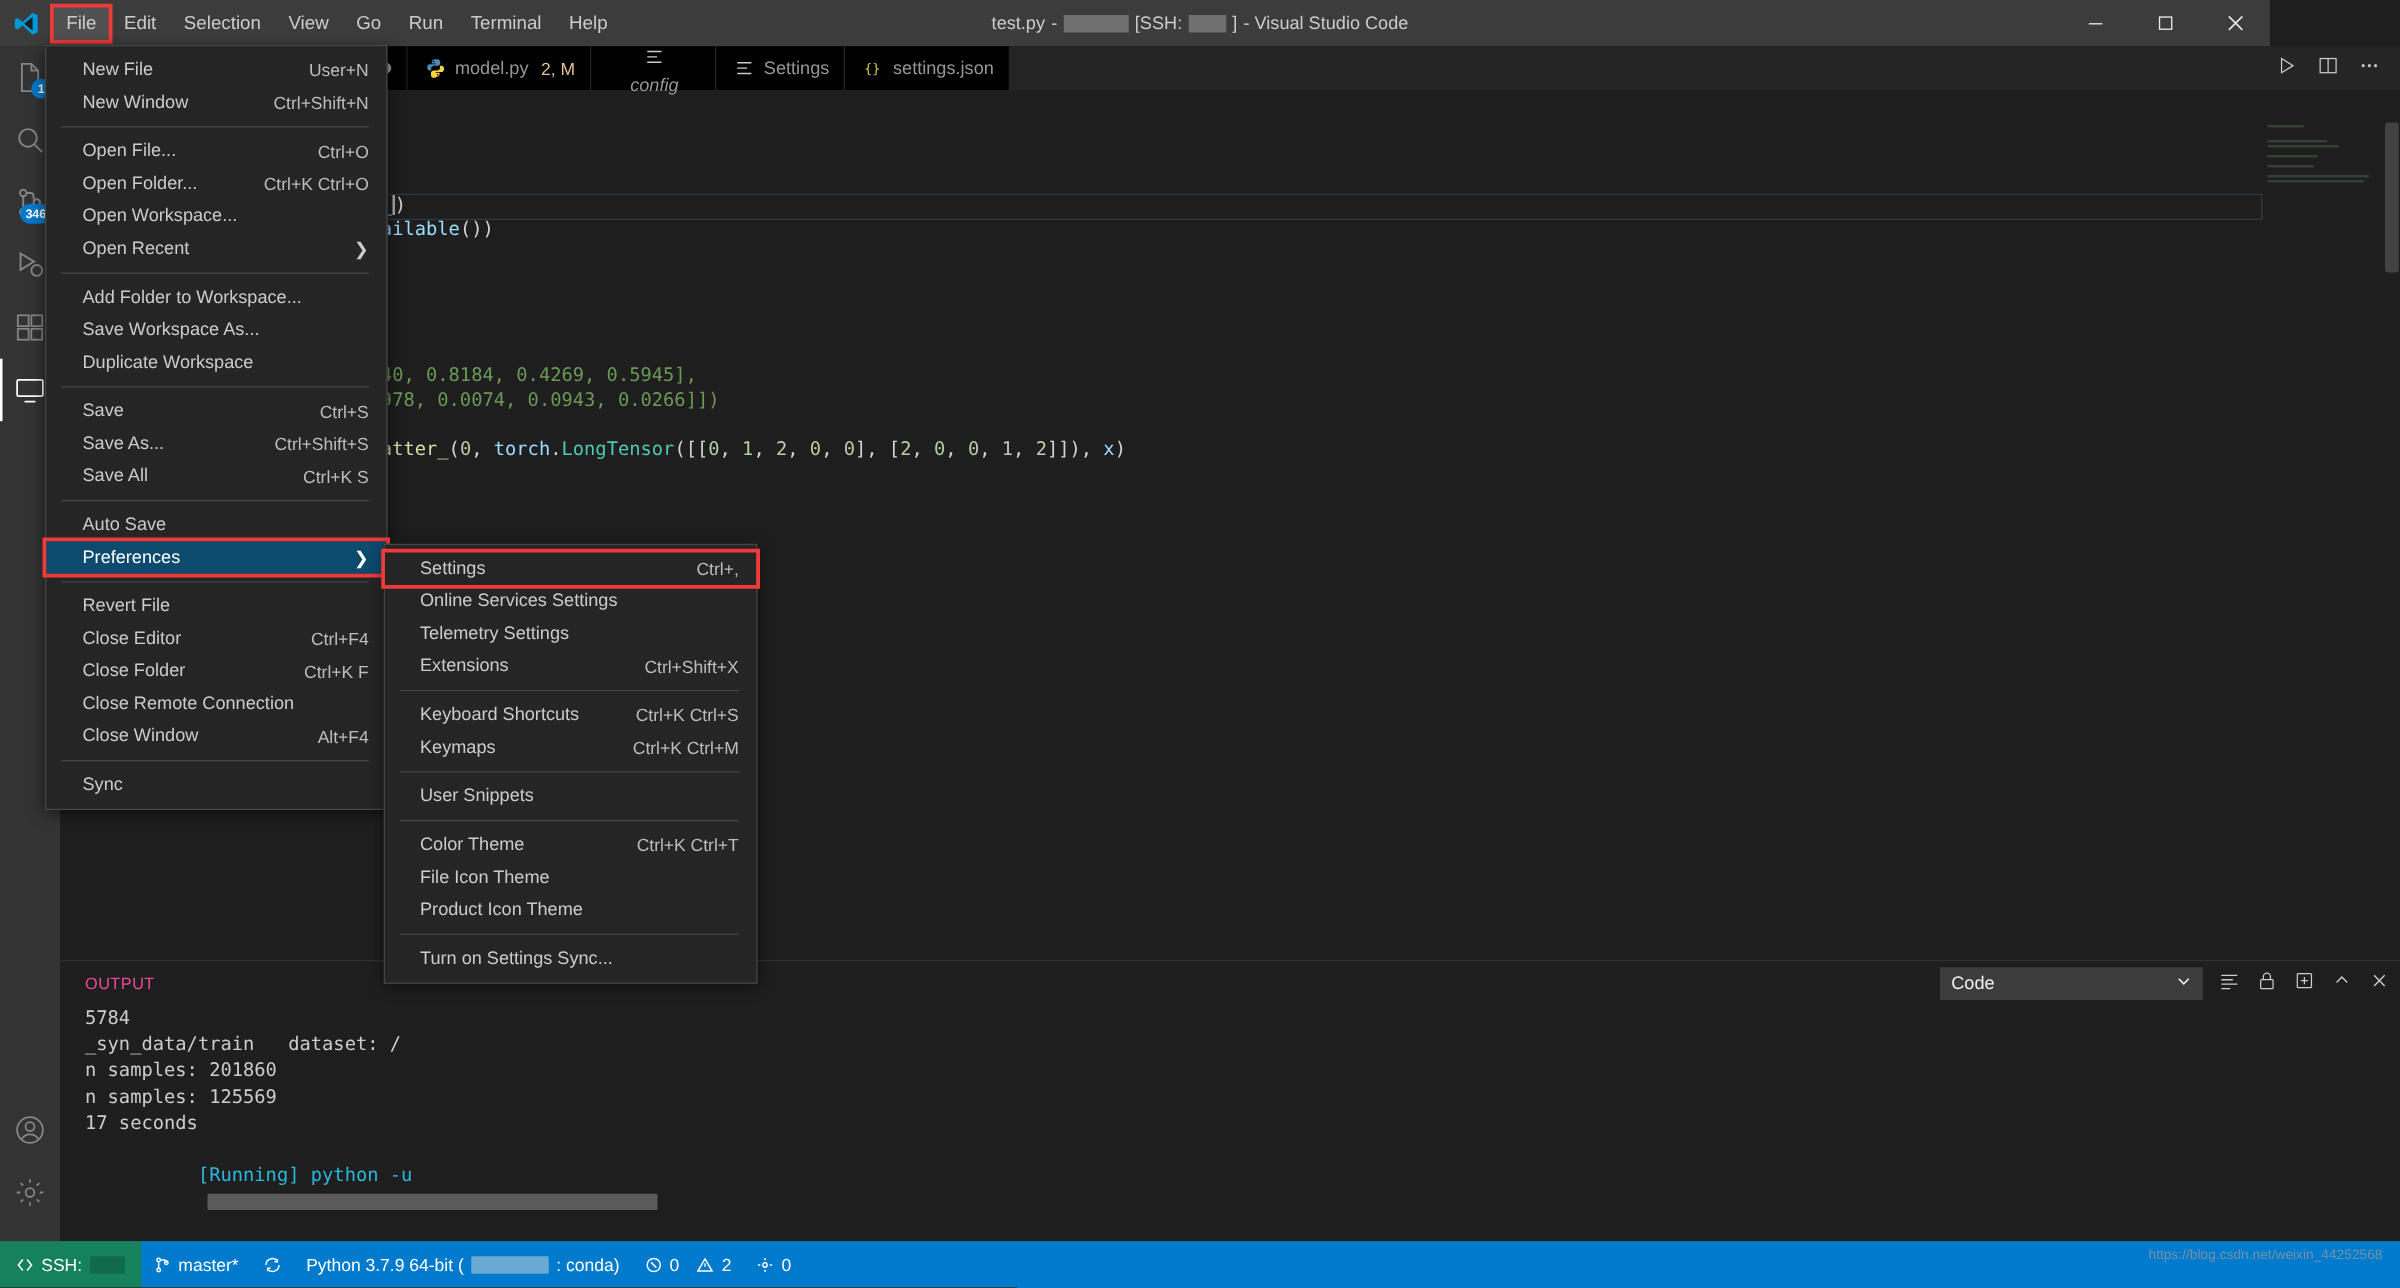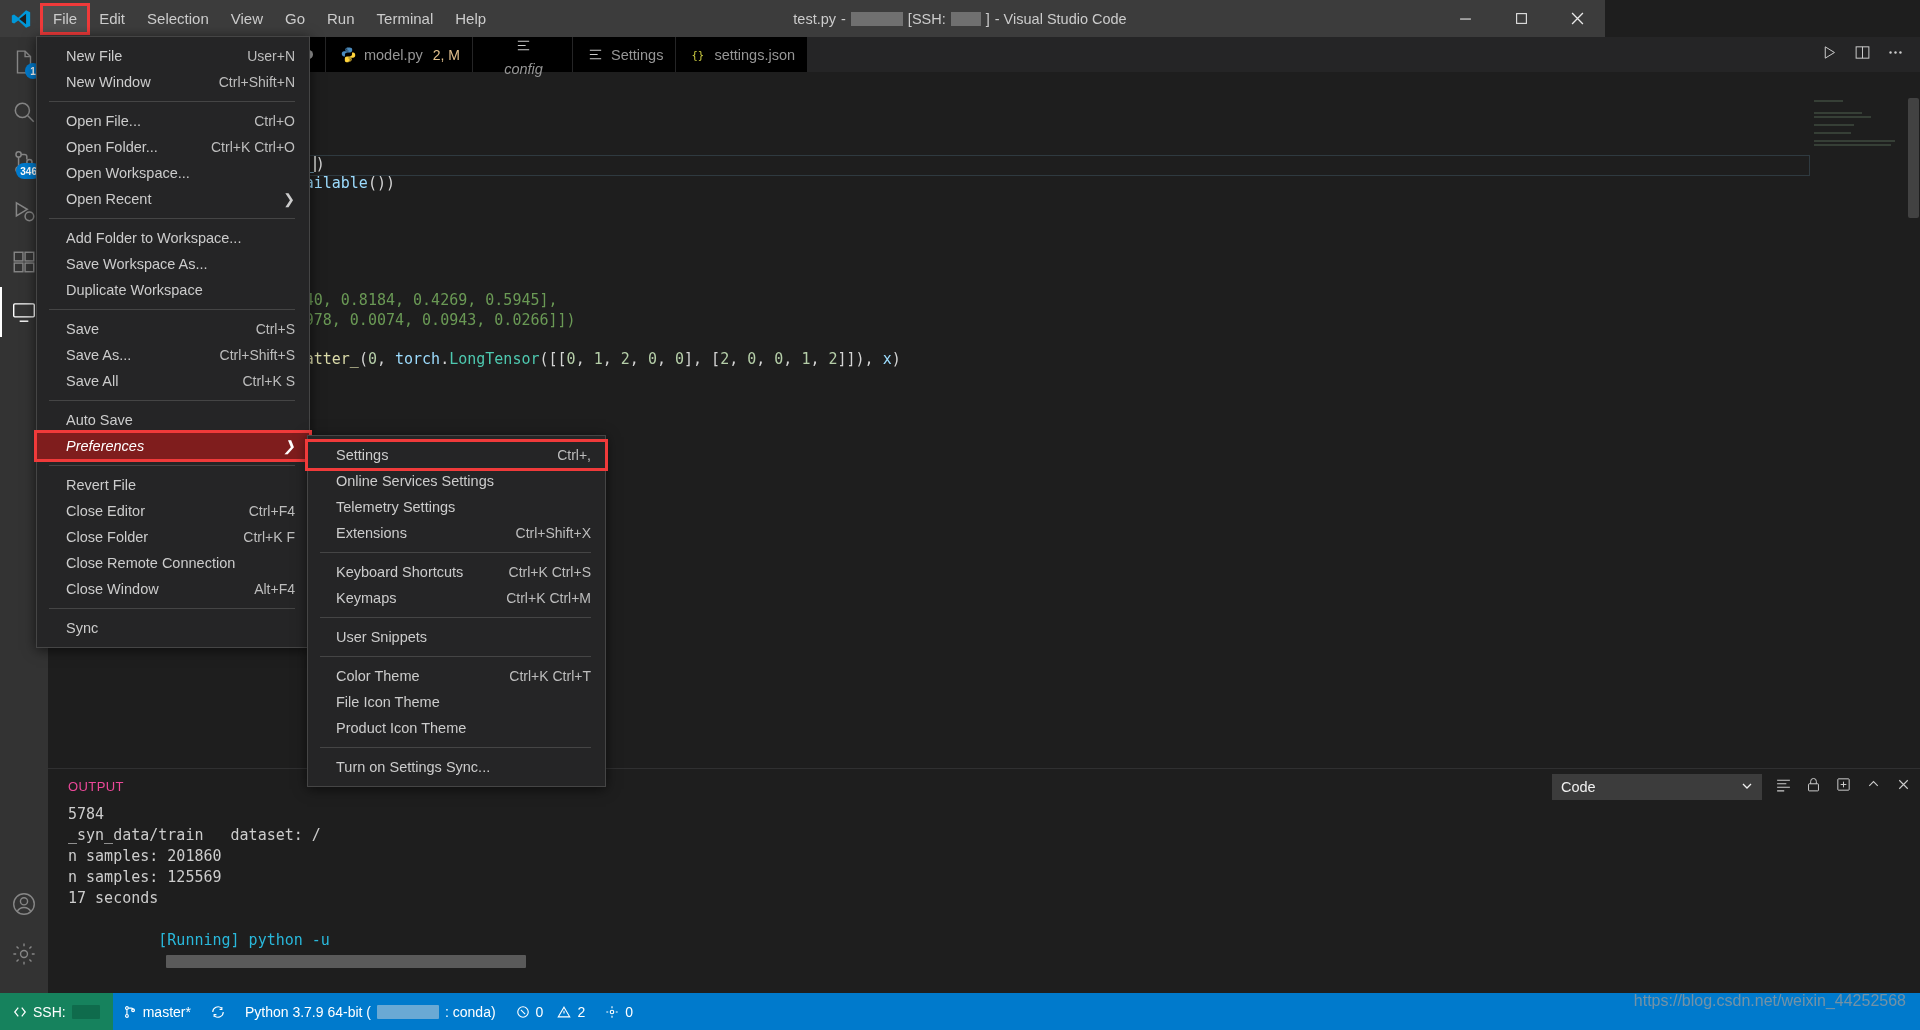--- a/index.html
+++ b/index.html
@@ -6,21 +6,21 @@
   html, body {
     width: 1920px; height: 1030px;
     background: #1e1e1e;
     font-family: "Liberation Sans", sans-serif;
     overflow: hidden;
   }
   #app { position: relative; width: 1920px; height: 1030px; background: #1e1e1e; }
 
   
   .titlebar {
-    position: absolute; top: 0; left: 0; width: 1605px; height: 37px;
+    position: absolute; top: 0; left: 0; width: 1816px; height: 37px;
     background: #3c3c3c; display: flex; align-items: center;
     color: #cccccc; font-size: 15px;
   }
   .vs-logo { width: 42px; height: 37px; display: flex; align-items: center; justify-content: center; }
   .vs-logo svg { width: 22px; height: 22px; }
   .menubar { display: flex; align-items: center; height: 37px; }
   .menu-item {
     padding: 0 11px; height: 28px; line-height: 28px; font-size: 15px; color: #cccccc;
     cursor: default; position: relative;
   }
@@ -147,21 +147,21 @@
     border: 1px solid #454545; box-shadow: 0 2px 12px rgba(0,0,0,.6);
     padding: 6px 0; z-index: 60;
   }
   .mi {
     height: 26px; display: flex; align-items: center; padding: 0 14px 0 29px;
     color: #cccccc; font-size: 14.5px; position: relative; white-space: nowrap;
   }
   .mi .label { flex: 1; }
   .mi .keys { color: #bdbdbd; font-size: 14px; margin-left: 22px; }
   .mi .chev { color: #cccccc; font-size: 14px; margin-left: 16px; }
-  .mi.sel { background: #7f1d1d; color: #ffffff; font-style: italic; }
+  .mi.sel { background: #0c4a6e; color: #ffffff; }
   .mi.sel .chev { color: #ffffff; }
   .mi.boxed { outline: 3px solid #f03a3a; outline-offset: 0px; }
   .msep { height: 1px; background: #454545; margin: 6px 14px 6px 12px; }
 
   
   .submenu {
     position: absolute; left: 307px; top: 435px; width: 299px; background: #252526;
     border: 1px solid #454545; box-shadow: 0 2px 12px rgba(0,0,0,.6);
     padding: 6px 0; z-index: 70;
   }
@@ -176,21 +176,21 @@
     background: #16825d; height: 37px; display: flex; align-items: center; gap: 6px;
     padding: 0 13px; color: #ffffff;
   }
   .sb-rest { flex: 1; height: 37px; background: #007acc; display: flex; align-items: flex-end; }
   .sb-item { display: flex; align-items: center; gap: 6px; padding: 0 10px; height: 37px; color: #ffffff; font-size: 14px; white-space: nowrap; }
   .sb-right { margin-left: auto; display: flex; align-items: center; }
   .sb-item svg { width: 14px; height: 14px; }
   .sb-blur { display: inline-block; background: #6aa9d4; height: 14px; border-radius: 1px; }
 
   .watermark {
-    position: absolute; right: 14px; bottom: 20px; color: #9a9a9a; font-size: 16px;
+    position: absolute; right: 14px; bottom: 20px; color: #9a9a9a; font-size: 11px;
     font-family: "Liberation Sans", sans-serif; opacity: .75; z-index: 90; pointer-events: none; text-align: center;
   }
 </style>
 </head>
 <body>
 
 <div id="app">
 
   <div class="titlebar">
     <div class="vs-logo">

